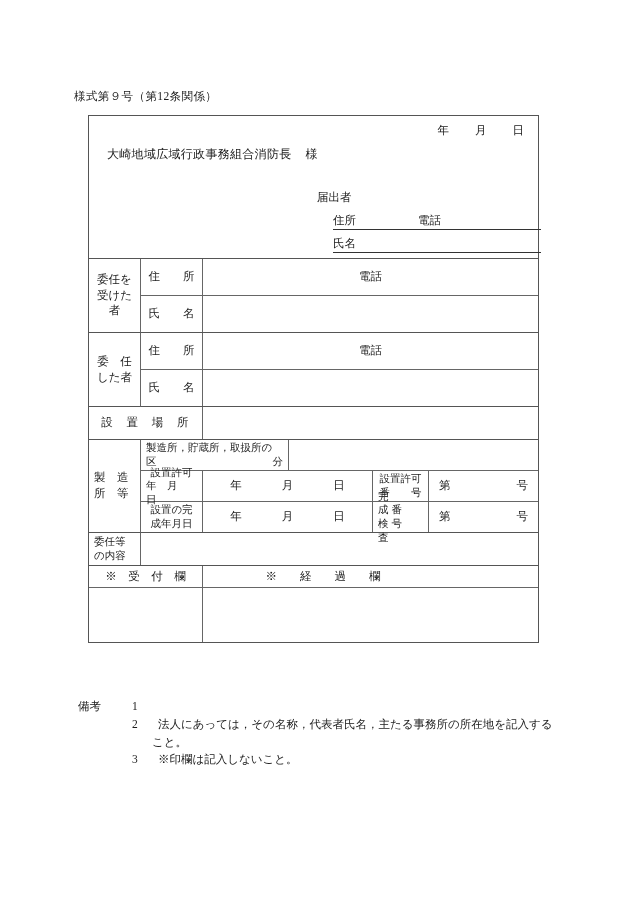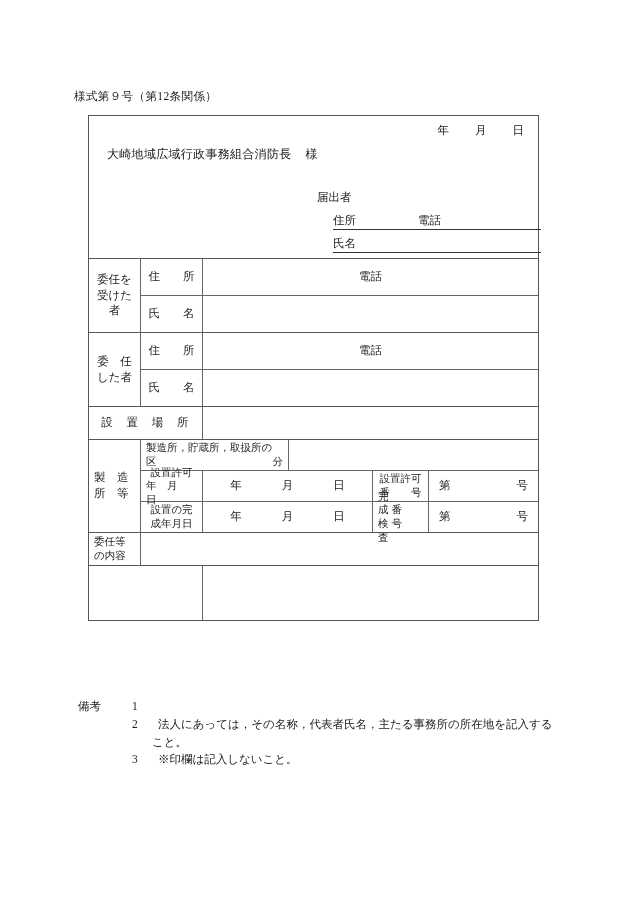--- a/index.html
+++ b/index.html
@@ -278,20 +278,24 @@
     </div>
 
     <div class="row thick" style="height:33px;">
       <div class="cell" style="width:52px; flex-direction:column; align-items:flex-start; justify-content:center; font-size:10.5px; line-height:1.3;">
         <div>委任等</div>
         <div>の内容</div>
       </div>
       <div class="cell noborder" style="flex:1;"></div>
     </div>
 
+    <div class="row" style="height:22px;">
+      <div class="cell center" style="width:114px;">※　受　付　欄</div>
+      <div class="cell center noborder" style="flex:1; padding-right:100px;">※　　経　　過　　欄</div>
+    </div>
 
     <div class="row last" style="height:54px;">
       <div class="cell" style="width:114px;"></div>
       <div class="cell noborder" style="flex:1;"></div>
     </div>
 
   </div>
 
   <div class="remarks">
     <div class="rline">

